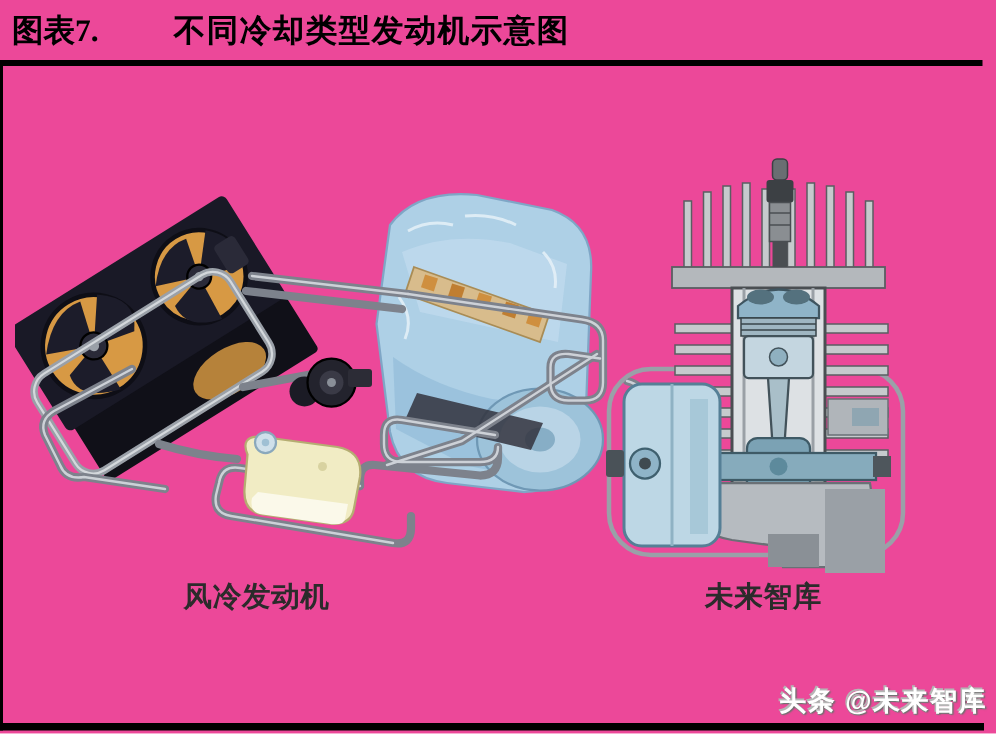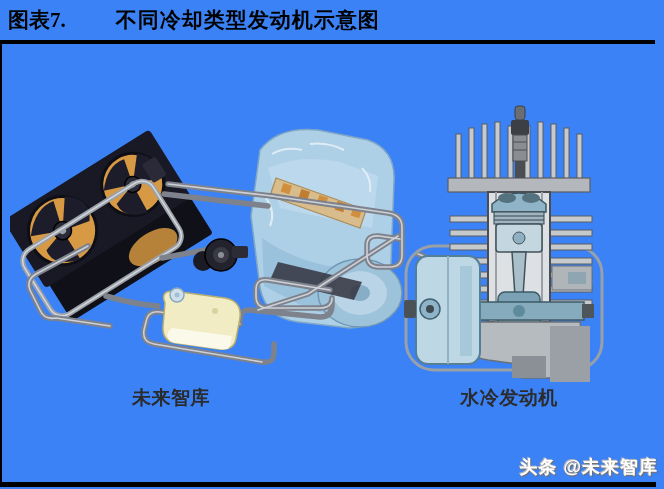--- a/index.html
+++ b/index.html
@@ -1,16 +1,16 @@
 <!DOCTYPE html>
 <html><head>
 <meta charset="utf-8">
 <style>
   html,body{margin:0;padding:0;background:#fff;}
-  .page{position:relative;width:664px;height:489px;background:#3b82f6;overflow:hidden;
+  .page{position:relative;width:664px;height:489px;background:#ec4899;overflow:hidden;
         font-family:"Liberation Sans","DejaVu Sans",sans-serif;}
   .caption{position:absolute;left:8px;top:6px;font-family:"Liberation Serif","DejaVu Serif",serif;
            font-weight:bold;font-size:21px;color:#000;white-space:nowrap;}
   .caption .main{margin-left:50px;letter-spacing:1px;}
   .rule-top{position:absolute;left:0;top:40px;width:655px;height:4px;background:#000;}
   .rule-left{position:absolute;left:0;top:40px;width:2px;height:447px;background:#000;}
   .rule-bottom{position:absolute;left:0;top:482px;width:656px;height:5px;background:#000;}
   .ill{position:absolute;}
   .ill-water{left:10px;top:58px;}
   .ill-air{left:400px;top:98px;}
@@ -205,18 +205,18 @@
     <g>
       <rect x="16" y="158" width="64" height="108" rx="12" fill="#bdd7e5" stroke="#557f96" stroke-width="2"></rect>
       <line x1="48" y1="158" x2="48" y2="266" stroke="#8fb2c4" stroke-width="2"></line>
       <rect x="4" y="202" width="12" height="18" rx="2" fill="#4a5258"></rect>
       <circle cx="30" cy="211" r="10" fill="#8fb4c8" stroke="#3f606f" stroke-width="1.5"></circle>
       <circle cx="30" cy="211" r="4" fill="#3f4a50"></circle>
       <rect x="60" y="168" width="12" height="90" fill="#a7c8d8"></rect>
     </g>
   </svg>
 
-  <div class="eng-label lbl-water">未来智库</div>
-  <div class="eng-label lbl-air">水冷发动机</div>
+  <div class="eng-label lbl-water">风冷发动机</div>
+  <div class="eng-label lbl-air">未来智库</div>
 
   <div class="watermark">头条 @未来智库</div>
 
 </div>
 
 </body></html>

